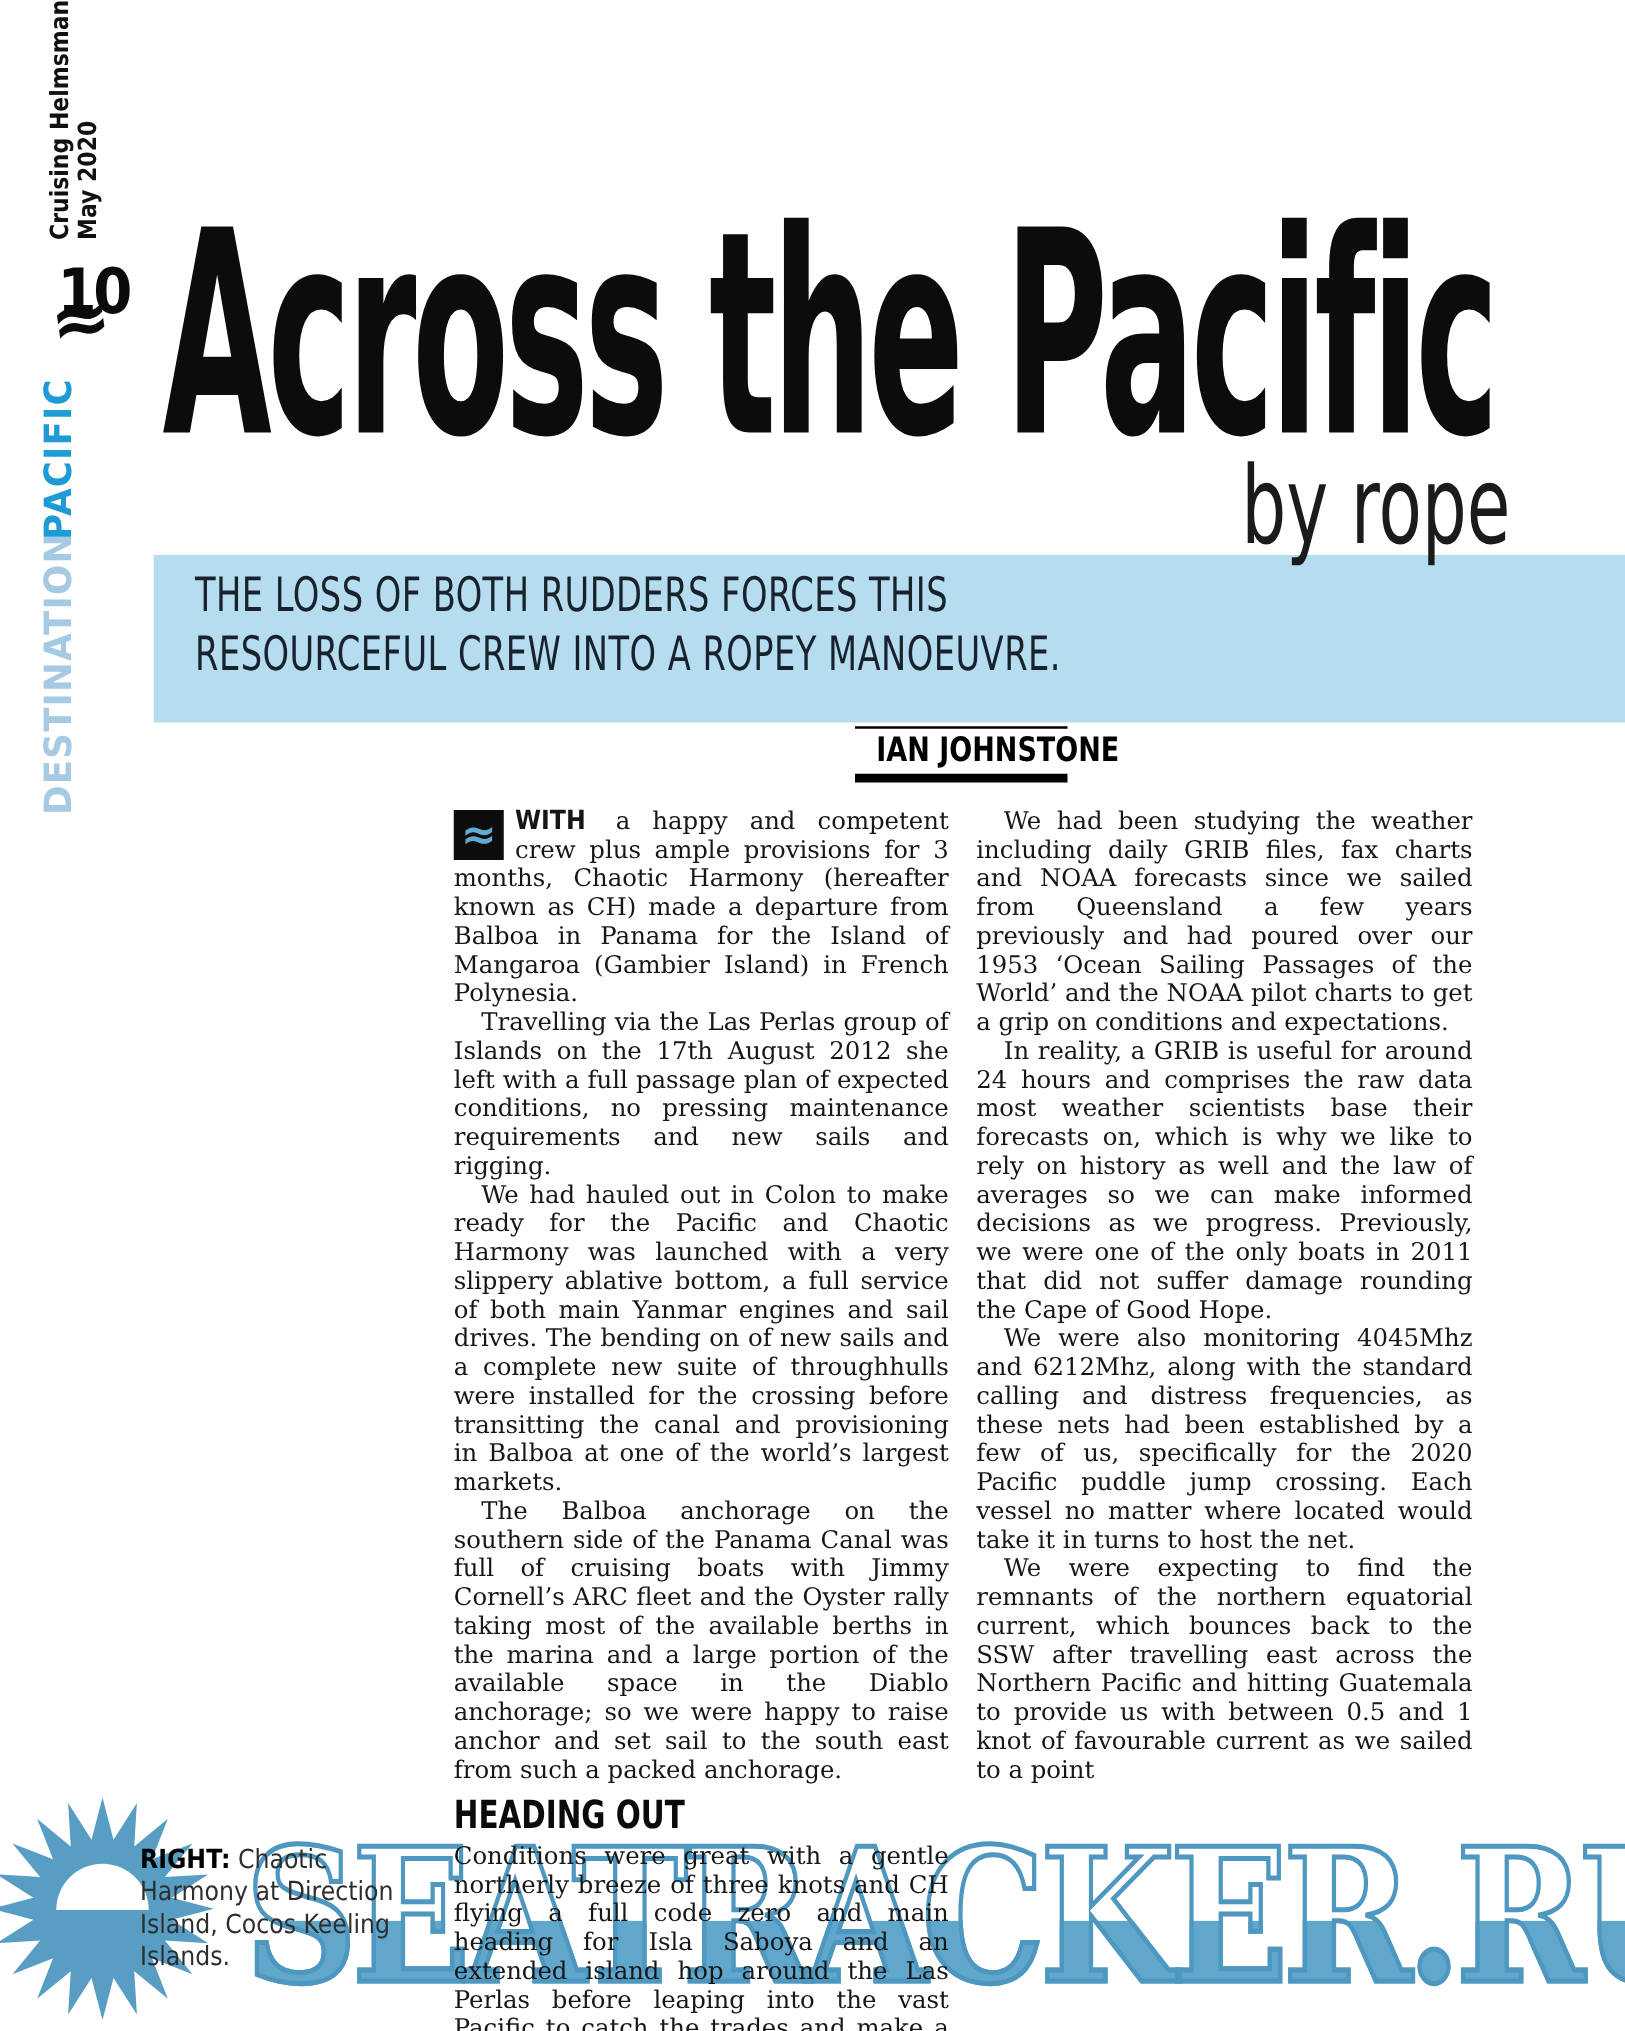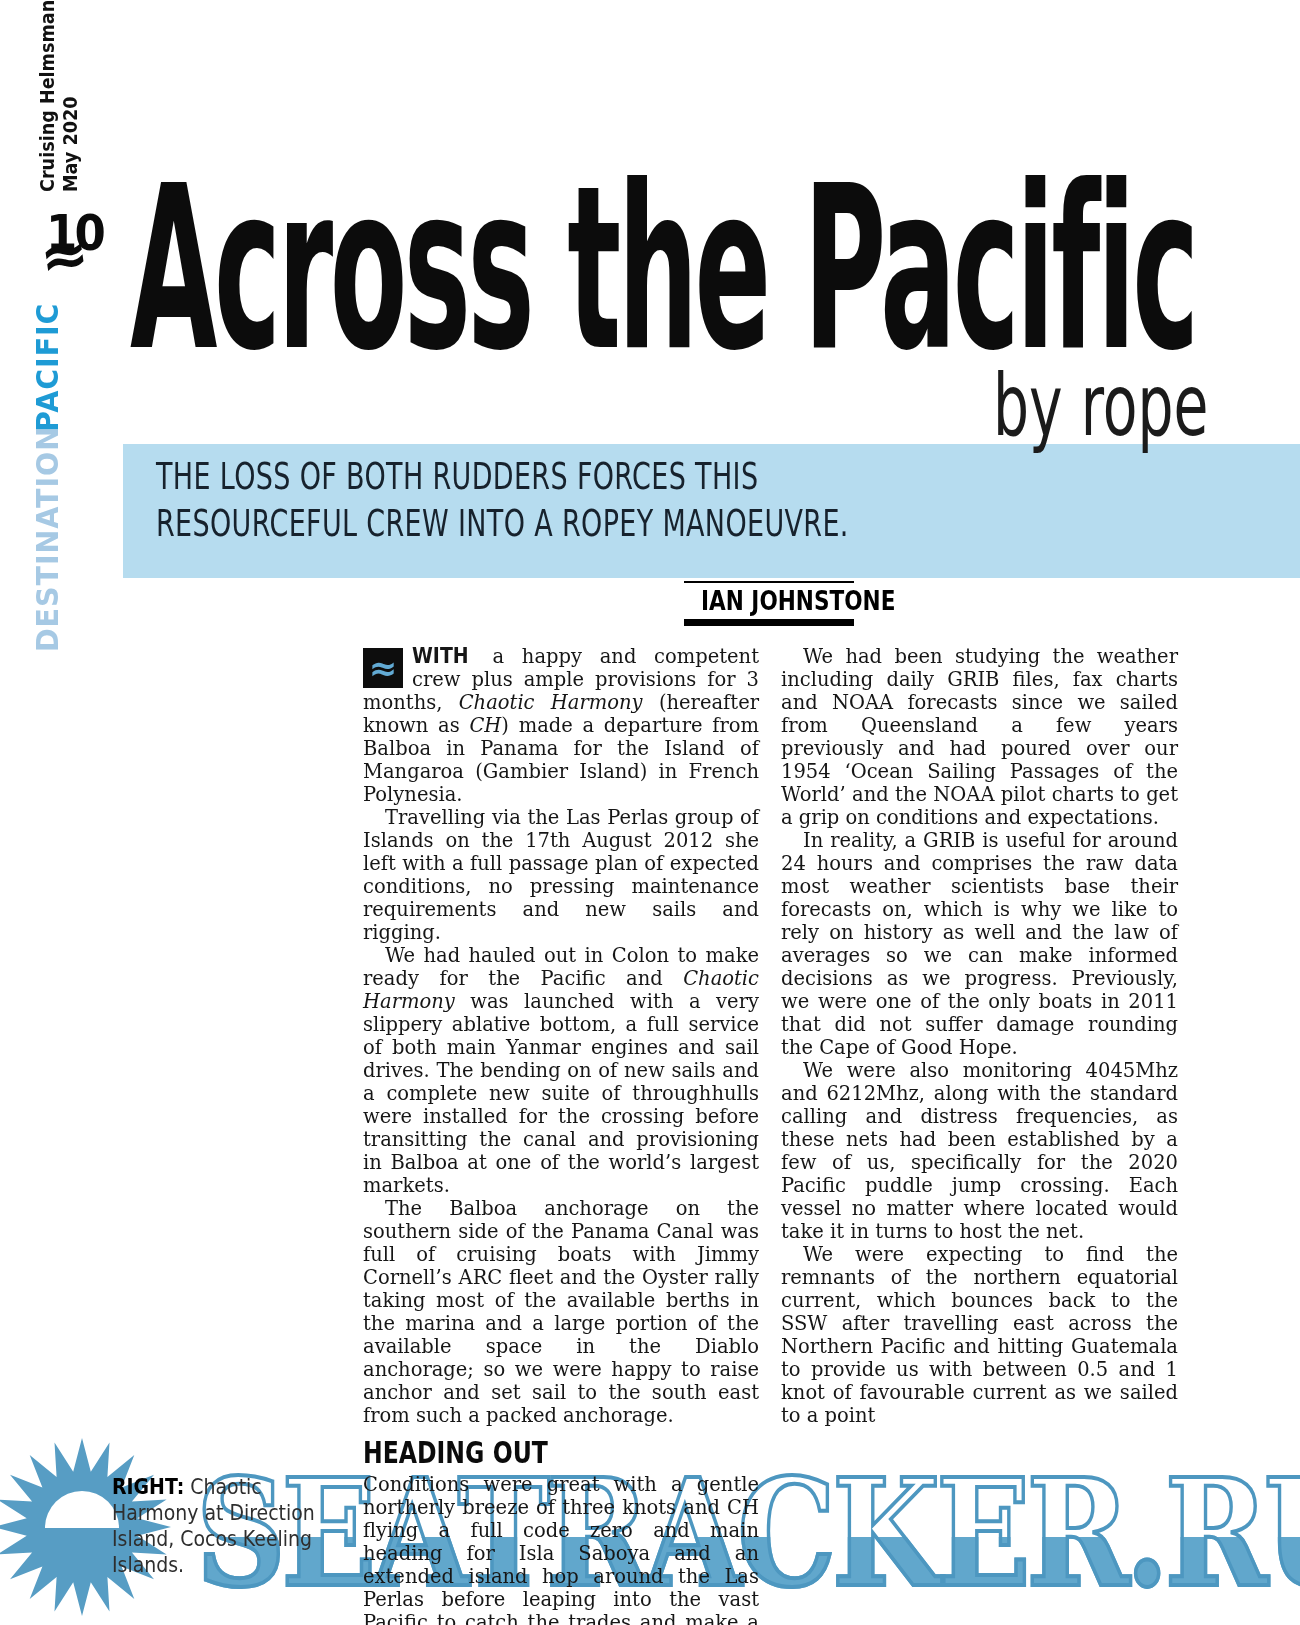--- a/index.html
+++ b/index.html
@@ -40,21 +40,21 @@
                line-height:30px;color:#000;transform:scaleX(.8);transform-origin:50% 50%;white-space:nowrap;}
   .author-rule-bot{height:7px;background:#000;margin-top:3px;}
 
   
   .col{position:absolute;top:645px;width:396px;font-size:19.5px;line-height:23px;
        color:#161616;text-align:justify;z-index:2;}
   .col-0{left:363px;}
   .col-1{left:781px;width:397px;}
   .col p{margin:0;}
   .col p.indent{text-indent:22px;}
-  .seg-italic{font-style:italic;}
+  .seg-italic{}
   .seg-lead{font-family:"DejaVu Sans",sans-serif;font-weight:bold;font-size:21px;
             letter-spacing:0;display:inline-block;transform:scaleX(.9);transform-origin:0 70%;}
   .lead-icon{float:left;width:40px;height:40px;background:#0d0d0d;margin:3px 9px 2px 0;
              display:flex;align-items:center;justify-content:center;
              font-family:"DejaVu Sans",sans-serif;font-weight:bold;font-size:34px;line-height:1;}
   .section-heading{font-family:"DejaVu Sans",sans-serif;font-weight:bold;font-size:31px;
                    line-height:34px;color:#0b0b0b;margin:8px 0 4px 0;transform:scaleX(.76);
                    transform-origin:0 50%;white-space:nowrap;}
 
   
@@ -106,19 +106,19 @@
 
 <div class="col col-0">
     <p class=""><span class="lead-icon" style="color: rgb(98, 170, 212);">≈</span><span class="seg-lead">WITH</span><span class=""> a happy and competent crew plus ample provisions for 3 months, </span><span class="seg-italic">Chaotic Harmony</span><span class=""> (hereafter known as </span><span class="seg-italic">CH</span><span class="">) made a departure from Balboa in Panama for the Island of Mangaroa (Gambier Island) in French Polynesia.</span></p>
     <p class="indent"><span class="">Travelling  via the Las Perlas group of Islands on the 17th August 2012 she left with a full passage plan of expected conditions, no pressing maintenance requirements and new sails and rigging.</span></p>
     <p class="indent"><span class="">We had hauled out in Colon to make ready for the Pacific and </span><span class="seg-italic">Chaotic Harmony</span><span class=""> was launched with a very slippery ablative bottom, a full service of both main Yanmar engines and sail drives. The bending on of new sails and a complete new suite of throughhulls were installed for the crossing before transitting the canal and provisioning in Balboa at one of the world’s largest markets.</span></p>
     <p class="indent"><span class="">The Balboa anchorage on the southern side of the Panama Canal was full of cruising boats with Jimmy Cornell’s ARC fleet and the Oyster rally taking most of the available berths in the marina and a large portion of the available space in the Diablo anchorage; so we were happy to raise anchor and set sail to the south east from such a packed anchorage.</span></p>
     <div class="section-heading">HEADING OUT</div>
     <p class=""><span class="">Conditions were great with a gentle northerly breeze of three knots and CH flying a full code zero and main heading for Isla Saboya and an extended island hop around the Las Perlas before leaping into the vast Pacific to catch the trades and make a landfall at Mangaroa a few weeks later. It also was beneficial to precede the Oyster and ARC fleet as prices seemed to inflate wherever they moored.</span></p>
   </div>
 <div class="col col-1">
-    <p class="indent"><span class="">We had been studying the weather including daily GRIB files, fax charts and NOAA forecasts since we sailed from Queensland a few years previously and had poured over our 1954 ‘Ocean Sailing Passages of the World’ and the NOAA pilot charts to get a grip on conditions and expectations.</span></p>
+    <p class="indent"><span class="">We had been studying the weather including daily GRIB files, fax charts and NOAA forecasts since we sailed from Queensland a few years previously and had poured over our 1953 ‘Ocean Sailing Passages of the World’ and the NOAA pilot charts to get a grip on conditions and expectations.</span></p>
     <p class="indent"><span class="">In reality, a GRIB is useful for around 24 hours and comprises the raw data most weather scientists base their forecasts on, which is why we like to rely on history as well and the law of averages so we can make informed decisions as we progress. Previously, we were one of the only boats in 2011 that did not suffer damage rounding the Cape of Good Hope.</span></p>
     <p class="indent"><span class="">We were also monitoring 4045Mhz and 6212Mhz, along with the standard calling and distress frequencies, as these nets had been established by a few of us, specifically for the 2020 Pacific puddle jump crossing. Each vessel no matter where located would take it in turns to host the net.</span></p>
     <p class="indent"><span class="">We were expecting to find the remnants of the northern equatorial current, which bounces back to the SSW after travelling east across the Northern Pacific and hitting Guatemala to provide us with between 0.5 and 1 knot of favourable current as we sailed to a point</span></p>
   </div>
 
 <div class="abs caption"><b>RIGHT:</b><span> Chaotic Harmony at Direction Island, Cocos Keeling Islands.</span></div>
 
 </body></html>

